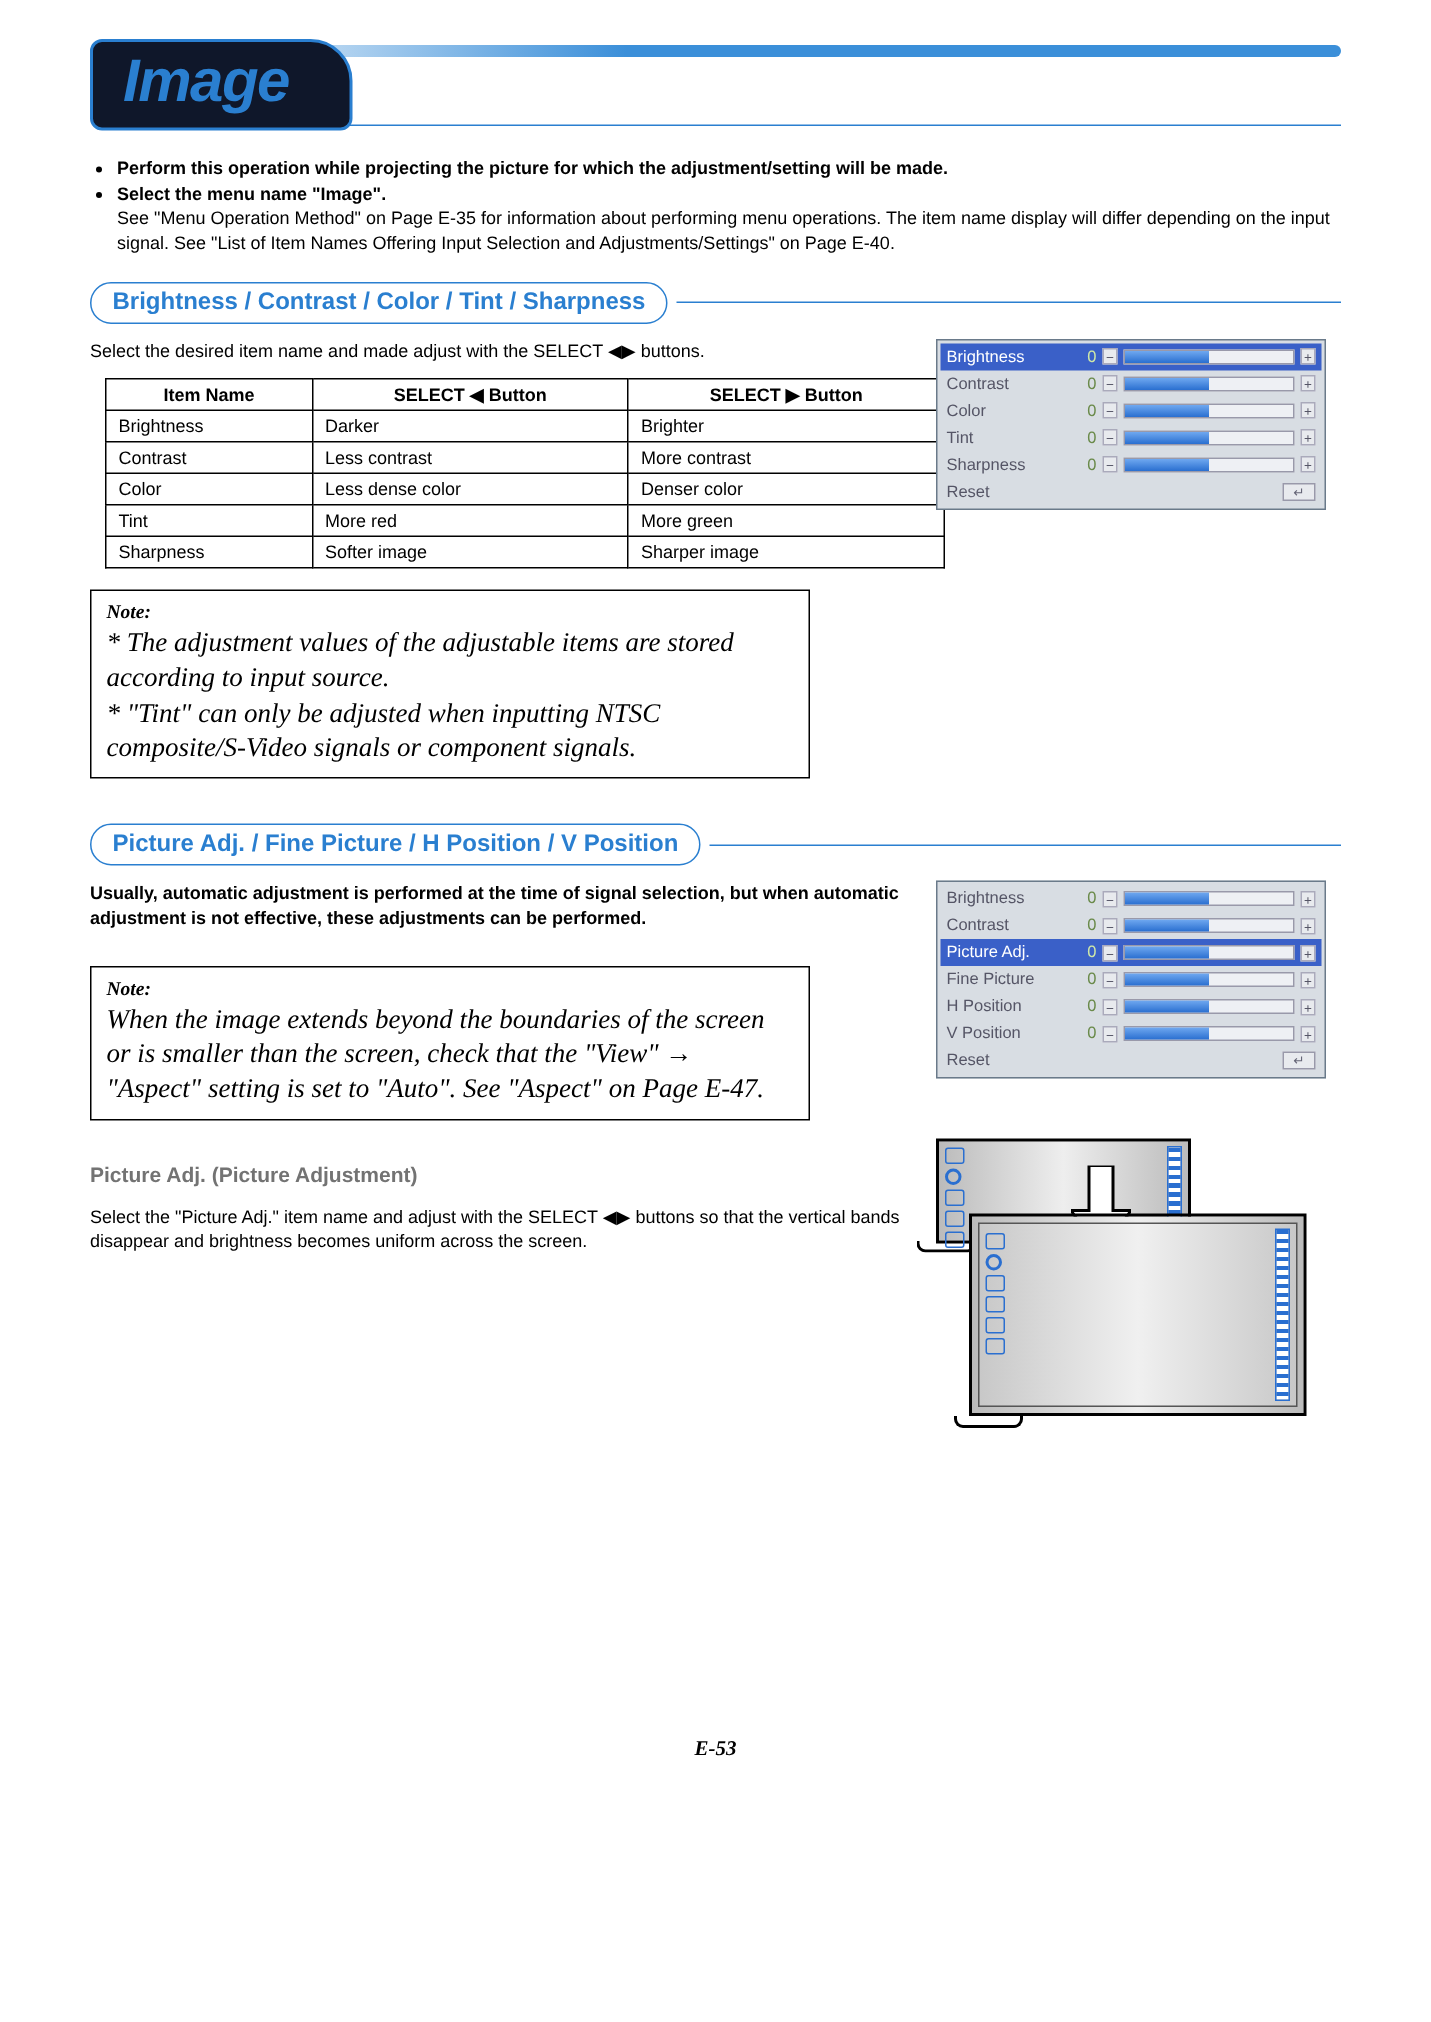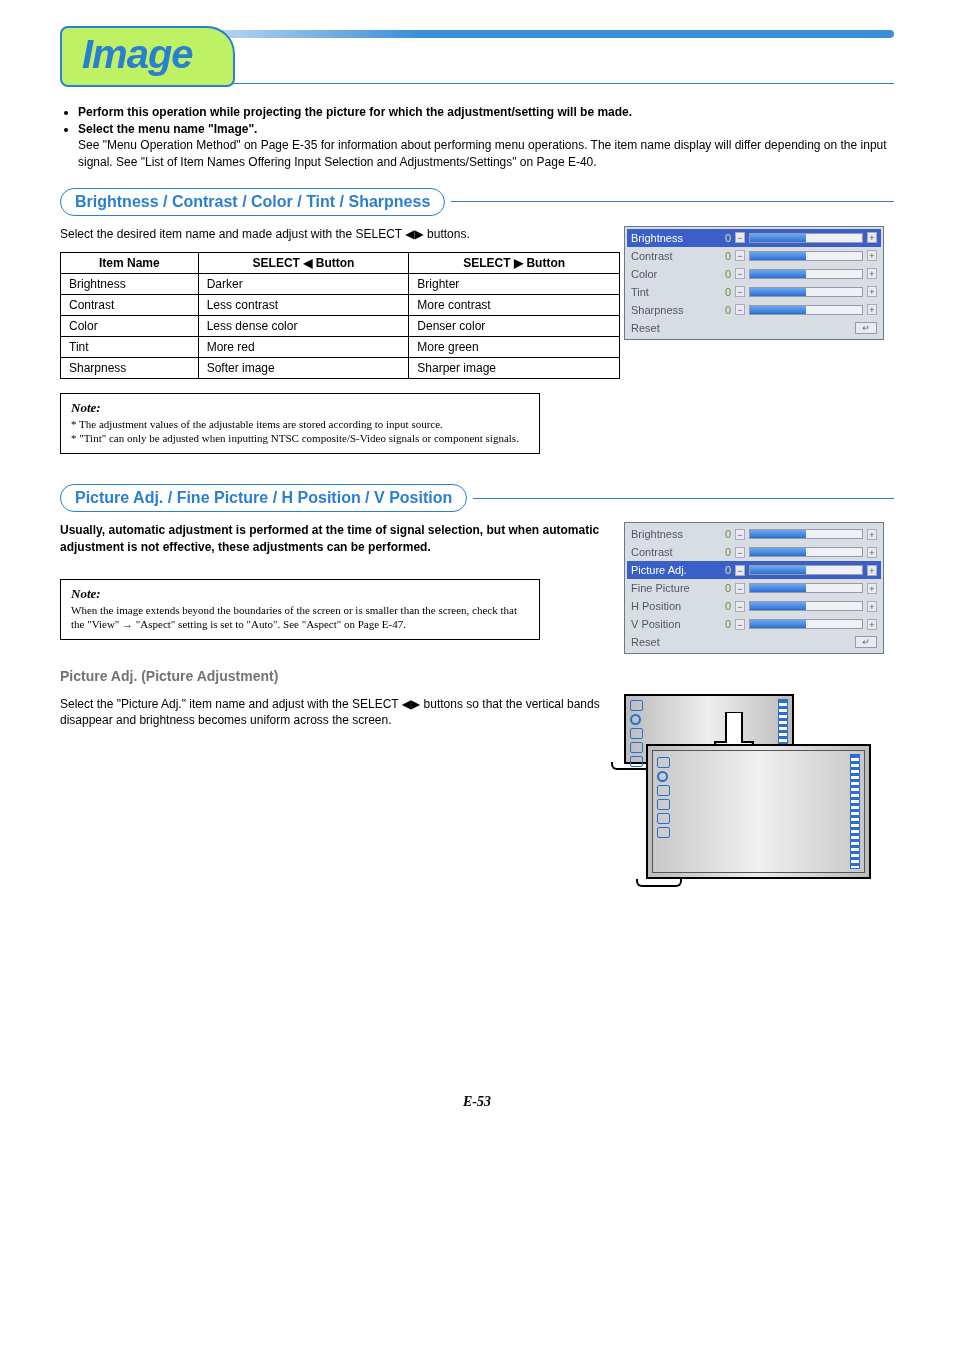--- a/index.html
+++ b/index.html
@@ -24,21 +24,21 @@
     margin-left: 40px;
   }
   .title-box {
     display: inline-block;
     border: 2px solid #2a7fd0;
     border-top-right-radius: 28px;
     border-bottom-right-radius: 8px;
     border-top-left-radius: 8px;
     border-bottom-left-radius: 8px;
     padding: 4px 40px 8px 20px;
-    background: #bef264;
+    background: #0f172a;
     position: relative;
     top: -10px;
   }
   .page-title {
     font-family: Arial, Helvetica, sans-serif;
     font-size: 40px;
     font-weight: 900;
     color: #2a7fd0;
     font-style: italic;
     letter-spacing: -1px;
@@ -82,21 +82,21 @@
     gap: 24px;
     align-items: flex-start;
   }
   .left { flex: 1; min-width: 0; }
   .right { width: 270px; flex-shrink: 0; }
   p.blurb { margin-bottom: 10px; line-height: 1.35; }
   p.blurb.bold { font-weight: bold; }
   table.effect {
     border-collapse: collapse;
     width: 560px;
-    margin: 6px 0 14px 0;
+    margin: 6px 0 14px 10px;
     font-size: 12px;
   }
   table.effect th, table.effect td {
     border: 1px solid #000;
     padding: 3px 8px;
     text-align: left;
   }
   table.effect th {
     text-align: center;
     font-weight: bold;
@@ -109,21 +109,22 @@
     line-height: 1.3;
   }
   .note-box .note-head {
     font-family: "Times New Roman", serif;
     font-weight: bold;
     font-style: italic;
     font-size: 13px;
   }
   .note-box .note-line {
     font-family: "Times New Roman", serif;
-    font-size: 11px;
+    font-style: italic;
+    font-size: 18px;
   }
   .sub-h {
     color: #737373;
     font-weight: 900;
     font-size: 14px;
     margin: 28px 0 2px 0;
   }
   .pagenum {
     text-align: center;
     font-style: italic;

